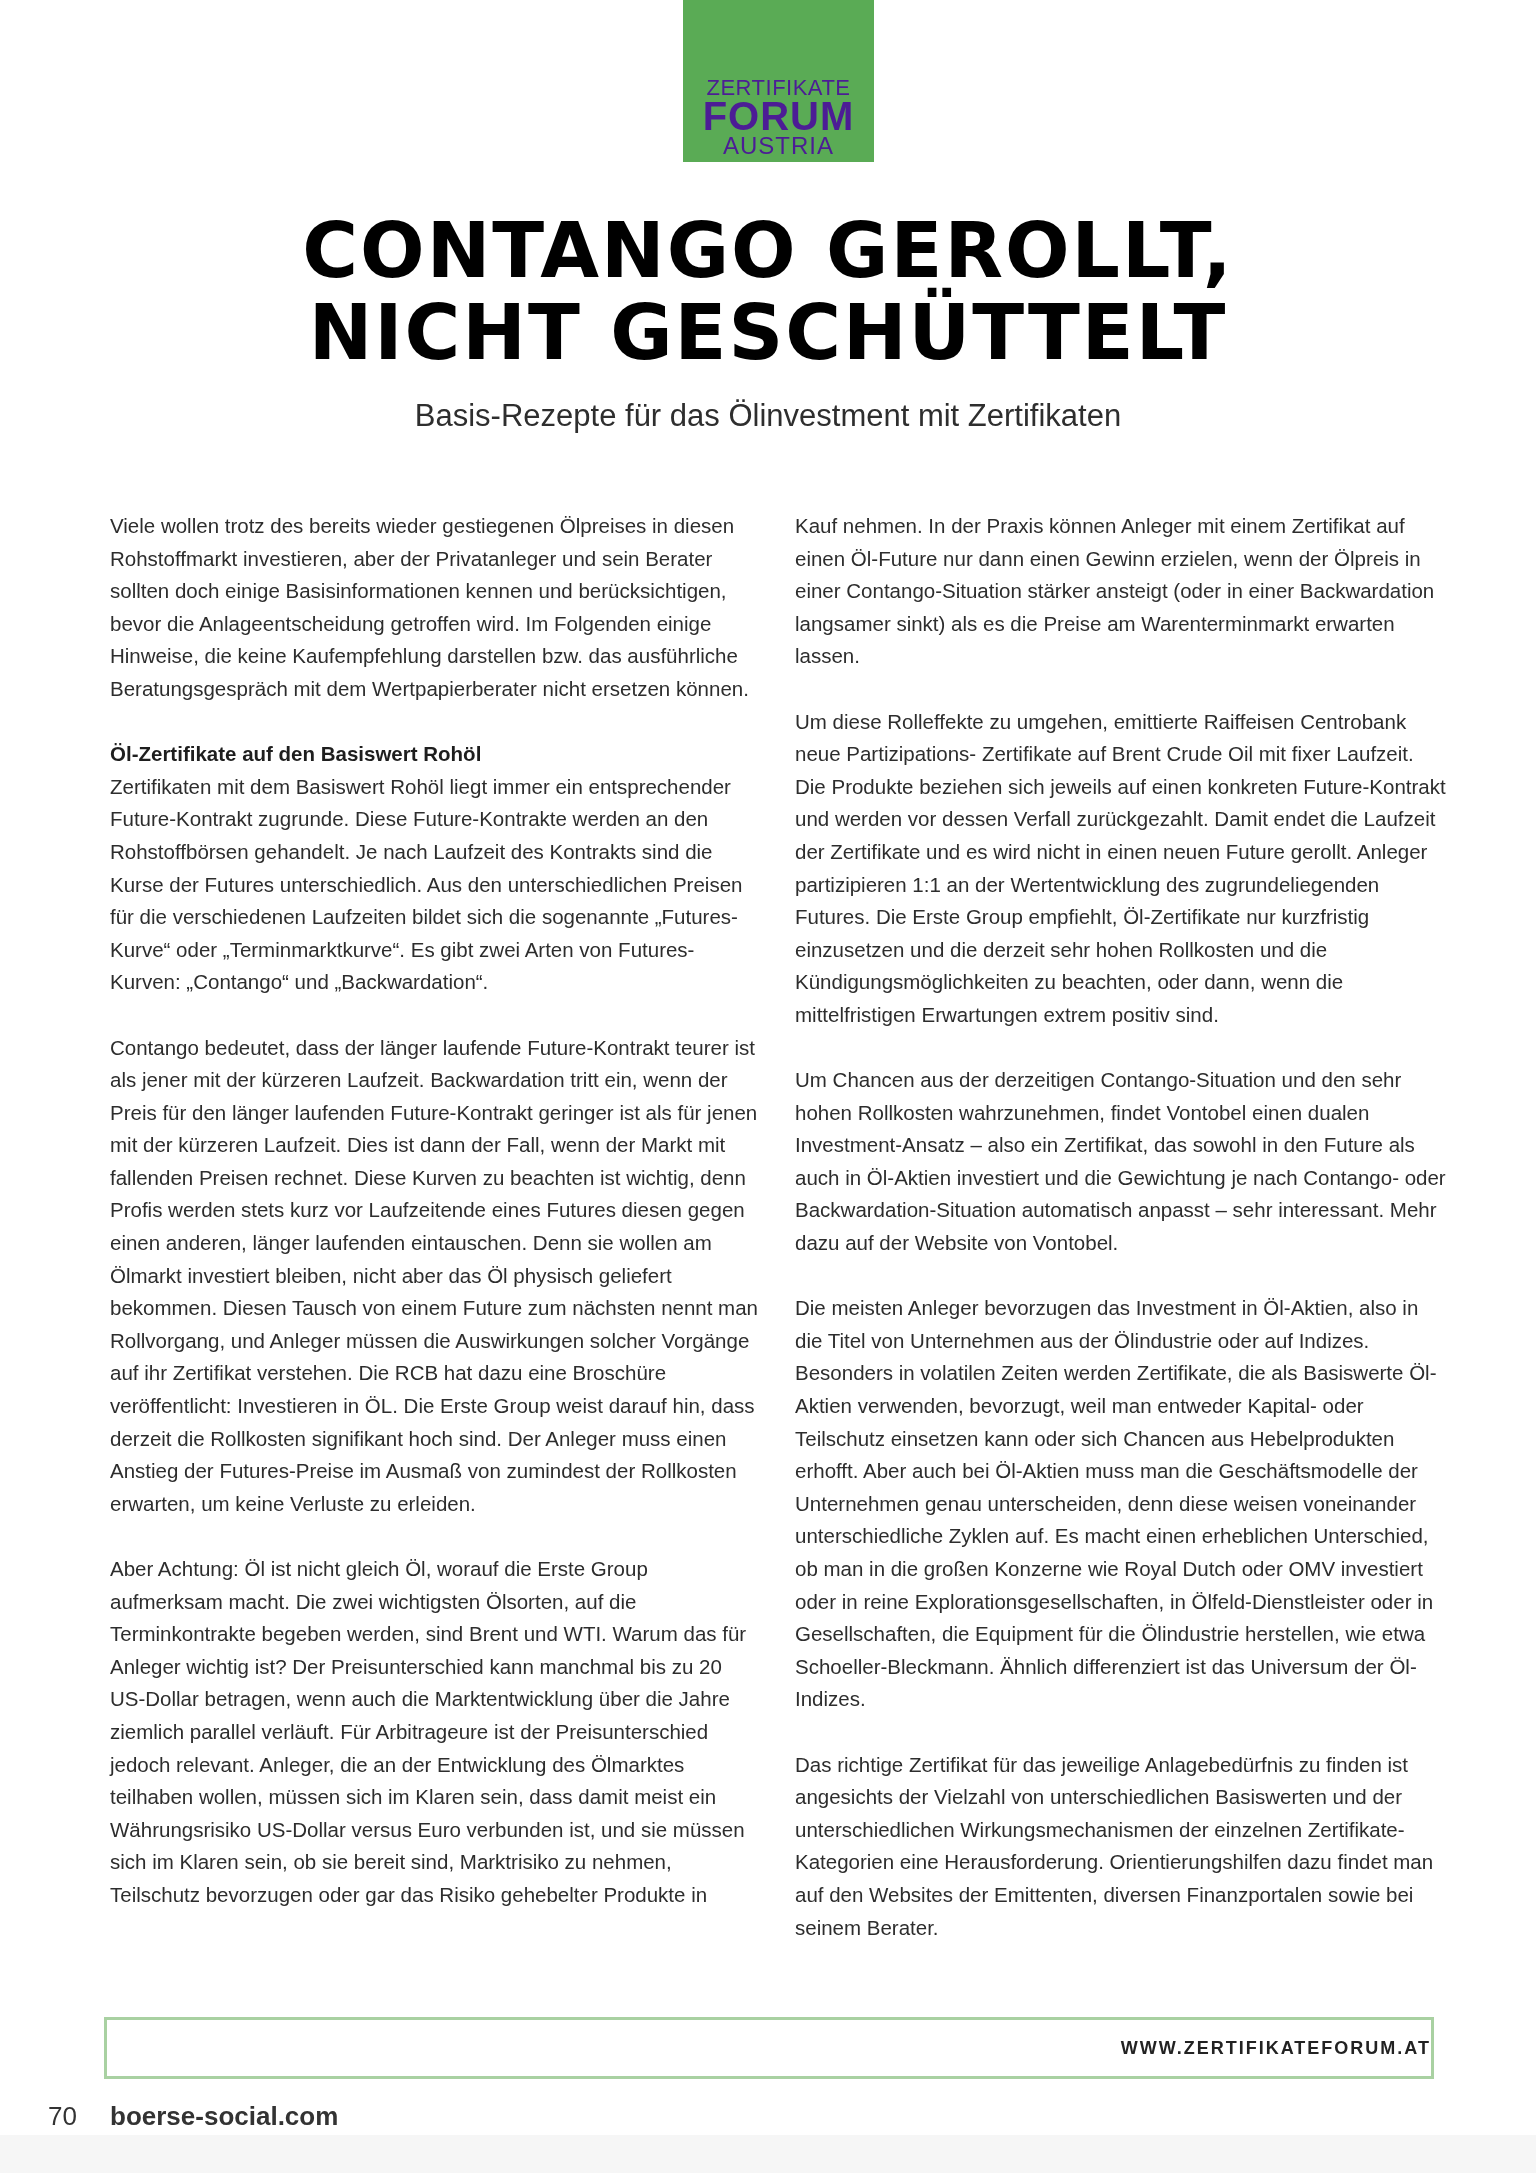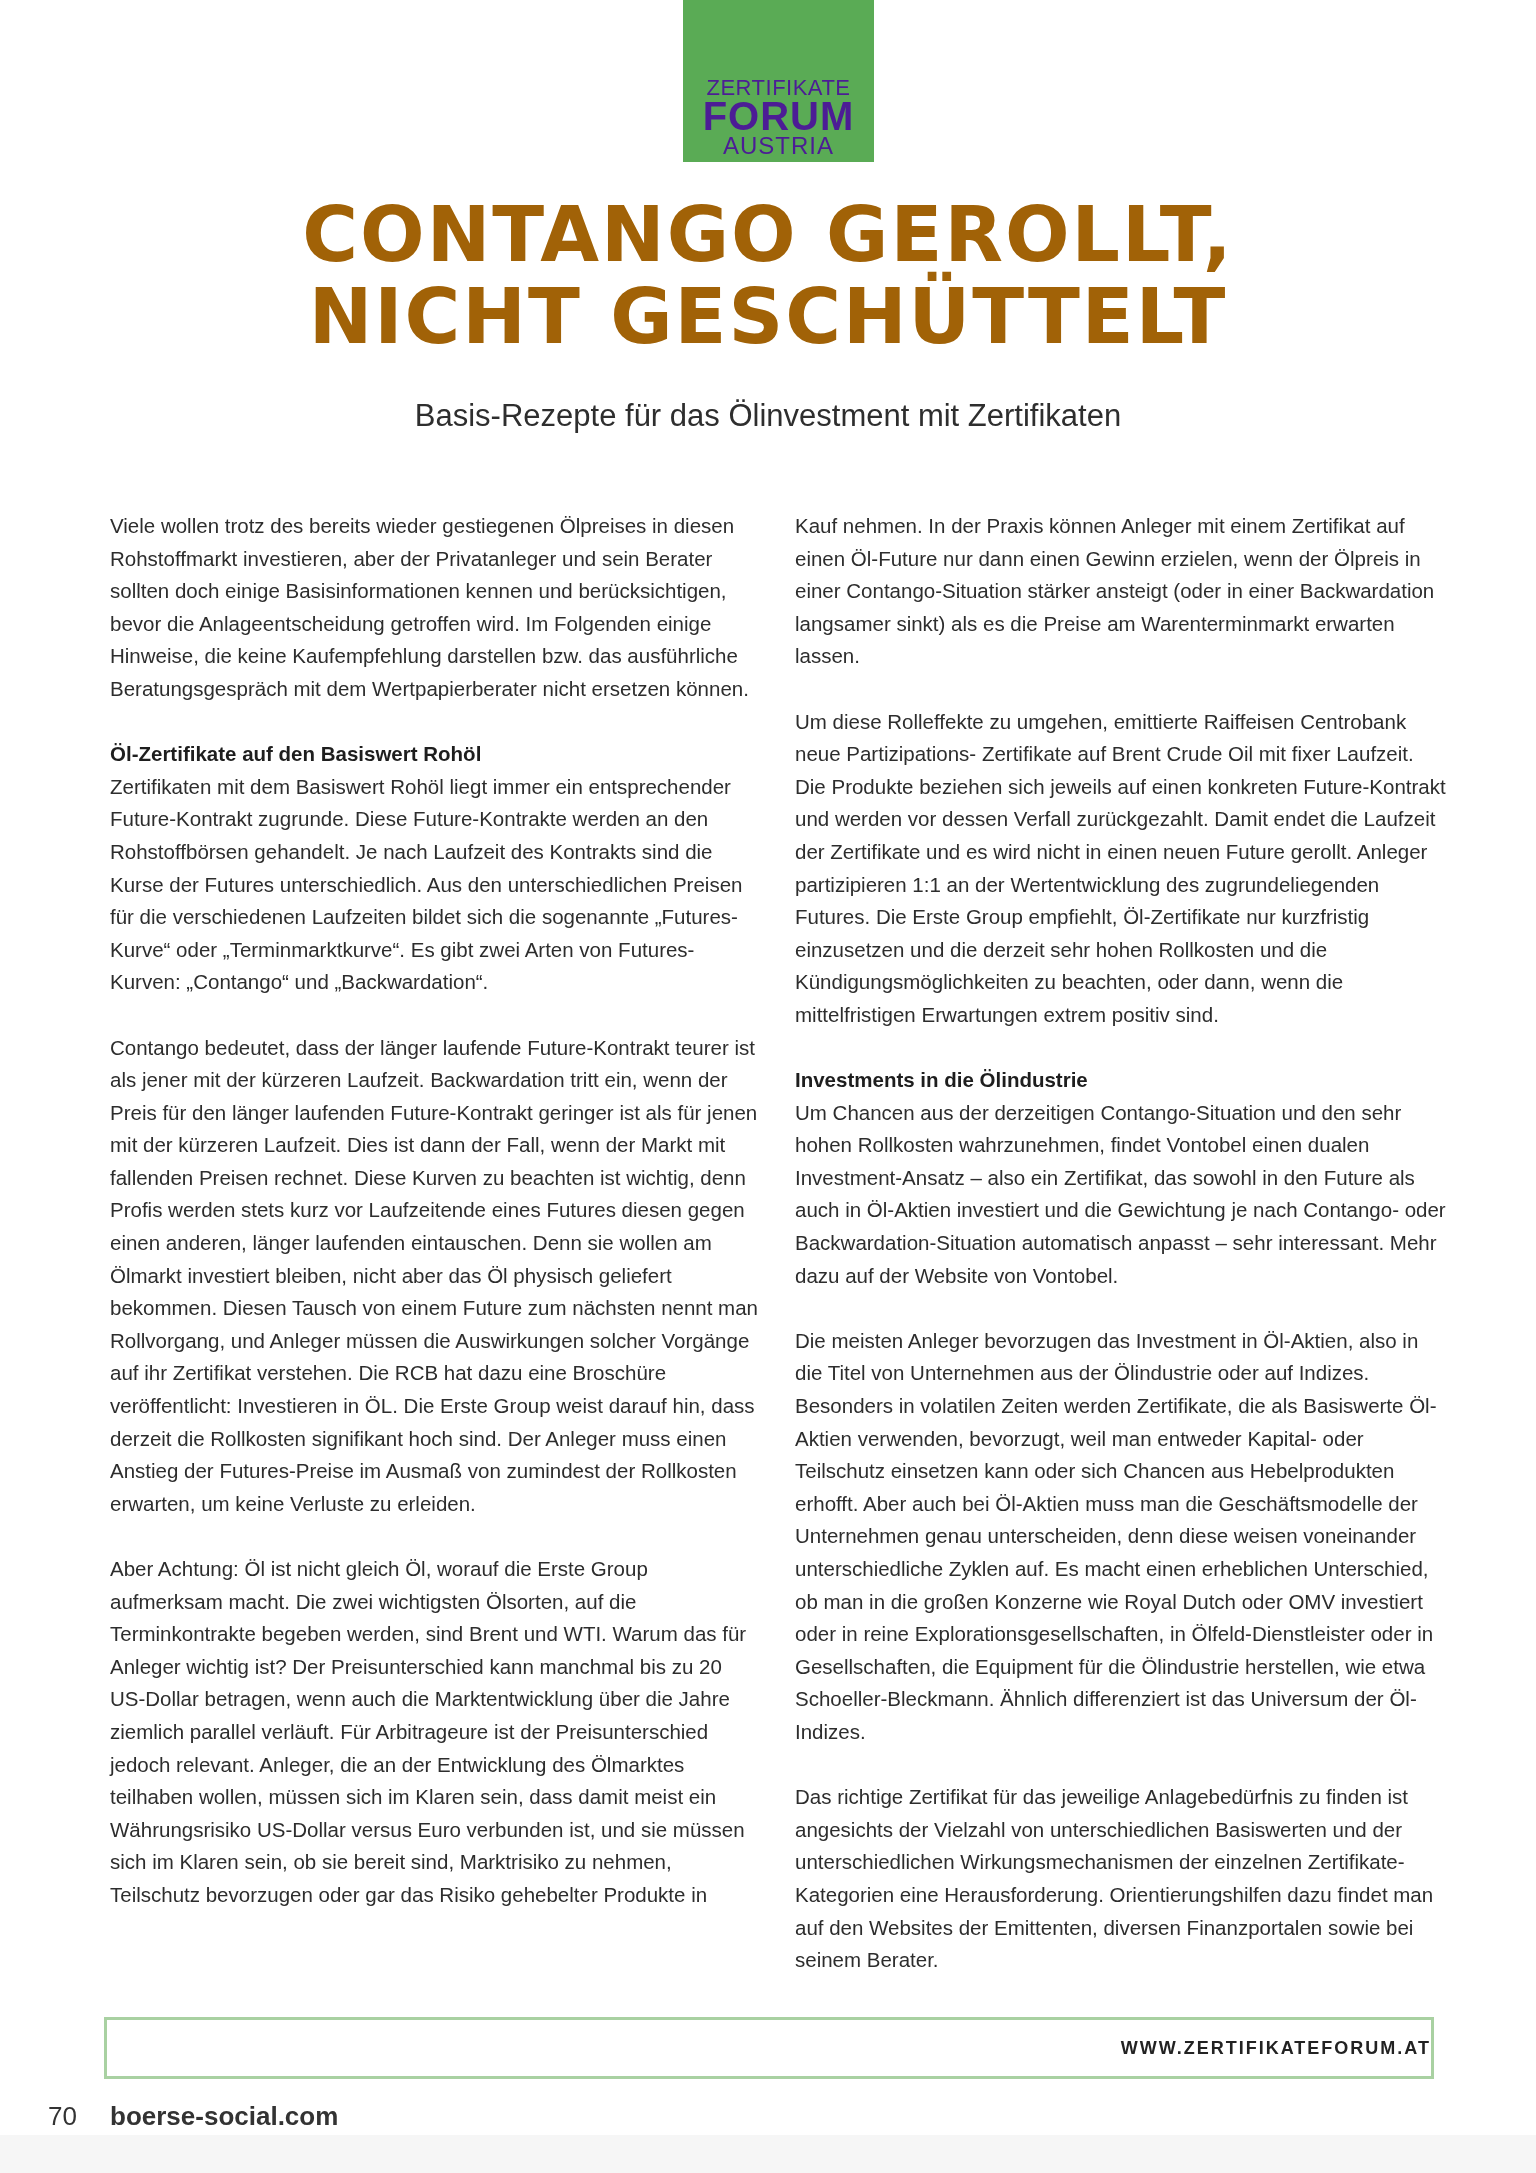--- a/index.html
+++ b/index.html
@@ -7,22 +7,22 @@
          font-family: "Liberation Sans", sans-serif; color: #2b2b2b; }
 
   .logo { position: absolute; left: 683px; top: 0; width: 191px; height: 162px;
           background: #5aab55; color: #4c1d95; text-align: center;
           font-family: "Liberation Sans", sans-serif; }
   .logo .l1 { position: absolute; left: 0; right: 0; top: 76px; font-size: 22px; line-height: 24px; letter-spacing: 0.5px; }
   .logo .l2 { position: absolute; left: 0; right: 0; top: 96px; font-size: 40px; line-height: 40px; font-weight: bold; letter-spacing: 1px; }
   .logo .l3 { position: absolute; left: 0; right: 0; top: 132px; font-size: 24px; line-height: 28px; letter-spacing: 1px; }
 
   .title { position: absolute; left: 0; right: 0; top: 194px; text-align: center;
-           color: #a16207; font-family: "DejaVu Sans", sans-serif; font-weight: bold;
-           font-size: 76px; line-height: 82px; letter-spacing: 2px; margin: 0; }
+           color: #000000; font-family: "DejaVu Sans", sans-serif; font-weight: bold;
+           font-size: 76px; line-height: 82px; letter-spacing: 2px; margin: 16px; }
   .title span { display: block; }
 
   .subtitle { position: absolute; left: 0; right: 0; top: 398px; text-align: center;
               font-size: 31px; color: #2e2e2e; margin: 0; font-weight: normal; }
 
   .col { position: absolute; top: 510px; width: 650px; font-size: 20.5px; line-height: 32.6px; color: #2d2d2d; }
   .col.left { left: 110px; }
   .col.right { left: 795px; width: 655px; }
   .col p { margin: 0 0 32.6px 0; }
   .col h3 { margin: 0; font-size: 20.5px; line-height: 32.6px; font-weight: bold; color: #1e1e1e; }
@@ -56,21 +56,20 @@
   <p>Viele wollen trotz des bereits wieder gestiegenen Ölpreises in diesen Rohstoffmarkt investieren, aber der Privatanleger und sein Berater sollten doch einige Basisinformationen kennen und berücksichtigen, bevor die Anlageentscheidung getroffen wird. Im Folgenden einige Hinweise, die keine Kaufempfehlung darstellen bzw. das ausführliche Beratungsgespräch mit dem Wertpapierberater nicht ersetzen können.</p>
   <h3>Öl-Zertifikate auf den Basiswert Rohöl</h3>
   <p>Zertifikaten mit dem Basiswert Rohöl liegt immer ein entsprechender Future-Kontrakt zugrunde. Diese Future-Kontrakte werden an den Rohstoffbörsen gehandelt. Je nach Laufzeit des Kontrakts sind die Kurse der Futures unterschiedlich. Aus den unterschiedlichen Preisen für die verschiedenen Laufzeiten bildet sich die sogenannte „Futures-Kurve“ oder „Terminmarktkurve“. Es gibt zwei Arten von Futures-Kurven: „Contango“ und „Backwardation“.</p>
   <p>Contango bedeutet, dass der länger laufende Future-Kontrakt teurer ist als jener mit der kürzeren Laufzeit. Backwardation tritt ein, wenn der Preis für den länger laufenden Future-Kontrakt geringer ist als für jenen mit der kürzeren Laufzeit. Dies ist dann der Fall, wenn der Markt mit fallenden Preisen rechnet. Diese Kurven zu beachten ist wichtig, denn Profis werden stets kurz vor Laufzeitende eines Futures diesen gegen einen anderen, länger laufenden eintauschen. Denn sie wollen am Ölmarkt investiert bleiben, nicht aber das Öl physisch geliefert bekommen. Diesen Tausch von einem Future zum nächsten nennt man Rollvorgang, und Anleger müssen die Auswirkungen solcher Vorgänge auf ihr Zertifikat verstehen. Die RCB hat dazu eine Broschüre veröffentlicht: Investieren in ÖL. Die Erste Group weist darauf hin, dass derzeit die Rollkosten signifikant hoch sind. Der Anleger muss einen Anstieg der Futures-Preise im Ausmaß von zumindest der Rollkosten erwarten, um keine Verluste zu erleiden.</p>
   <p>Aber Achtung: Öl ist nicht gleich Öl, worauf die Erste Group aufmerksam macht. Die zwei wichtigsten Ölsorten, auf die Terminkontrakte begeben werden, sind Brent und WTI. Warum das für Anleger wichtig ist? Der Preisunterschied kann manchmal bis zu 20 US-Dollar betragen, wenn auch die Marktentwicklung über die Jahre ziemlich parallel verläuft. Für Arbitrageure ist der Preisunterschied jedoch relevant. Anleger, die an der Entwicklung des Ölmarktes teilhaben wollen, müssen sich im Klaren sein, dass damit meist ein Währungsrisiko US-Dollar versus Euro verbunden ist, und sie müssen sich im Klaren sein, ob sie bereit sind, Marktrisiko zu nehmen, Teilschutz bevorzugen oder gar das Risiko gehebelter Produkte in</p>
 </div>
 
 <div class="col right">
   <p>Kauf nehmen. In der Praxis können Anleger mit einem Zertifikat auf einen Öl-Future nur dann einen Gewinn erzielen, wenn der Ölpreis in einer Contango-Situation stärker ansteigt (oder in einer Backwardation langsamer sinkt) als es die Preise am Warenterminmarkt erwarten lassen.</p>
   <p>Um diese Rolleffekte zu umgehen, emittierte Raiffeisen Centrobank neue Partizipations- Zertifikate auf Brent Crude Oil mit fixer Laufzeit. Die Produkte beziehen sich jeweils auf einen konkreten Future-Kontrakt und werden vor dessen Verfall zurückgezahlt. Damit endet die Laufzeit der Zertifikate und es wird nicht in einen neuen Future gerollt. Anleger partizipieren 1:1 an der Wertentwicklung des zugrundeliegenden Futures. Die Erste Group empfiehlt, Öl-Zertifikate nur kurzfristig einzusetzen und die derzeit sehr hohen Rollkosten und die Kündigungsmöglichkeiten zu beachten, oder dann, wenn die mittelfristigen Erwartungen extrem positiv sind.</p>
-  <h3>Investments in die Ölindustrie</h3>
   <p>Um Chancen aus der derzeitigen Contango-Situation und den sehr hohen Rollkosten wahrzunehmen, findet Vontobel einen dualen Investment-Ansatz – also ein Zertifikat, das sowohl in den Future als auch in Öl-Aktien investiert und die Gewichtung je nach Contango- oder Backwardation-Situation automatisch anpasst – sehr interessant. Mehr dazu auf der Website von Vontobel.</p>
   <p>Die meisten Anleger bevorzugen das Investment in Öl-Aktien, also in die Titel von Unternehmen aus der Ölindustrie oder auf Indizes. Besonders in volatilen Zeiten werden Zertifikate, die als Basiswerte Öl-Aktien verwenden, bevorzugt, weil man entweder Kapital- oder Teilschutz einsetzen kann oder sich Chancen aus Hebelprodukten erhofft. Aber auch bei Öl-Aktien muss man die Geschäftsmodelle der Unternehmen genau unterscheiden, denn diese weisen voneinander unterschiedliche Zyklen auf. Es macht einen erheblichen Unterschied, ob man in die großen Konzerne wie Royal Dutch oder OMV investiert oder in reine Explorationsgesellschaften, in Ölfeld-Dienstleister oder in Gesellschaften, die Equipment für die Ölindustrie herstellen, wie etwa Schoeller-Bleckmann. Ähnlich differenziert ist das Universum der Öl-Indizes.</p>
   <p>Das richtige Zertifikat für das jeweilige Anlagebedürfnis zu finden ist angesichts der Vielzahl von unterschiedlichen Basiswerten und der unterschiedlichen Wirkungsmechanismen der einzelnen Zertifikate-Kategorien eine Herausforderung. Orientierungshilfen dazu findet man auf den Websites der Emittenten, diversen Finanzportalen sowie bei seinem Berater.</p>
 </div>
 
 <div class="footer-box">
   <a>WWW.ZERTIFIKATEFORUM.AT</a>
 </div>
 
 <div class="page-num">70</div>

